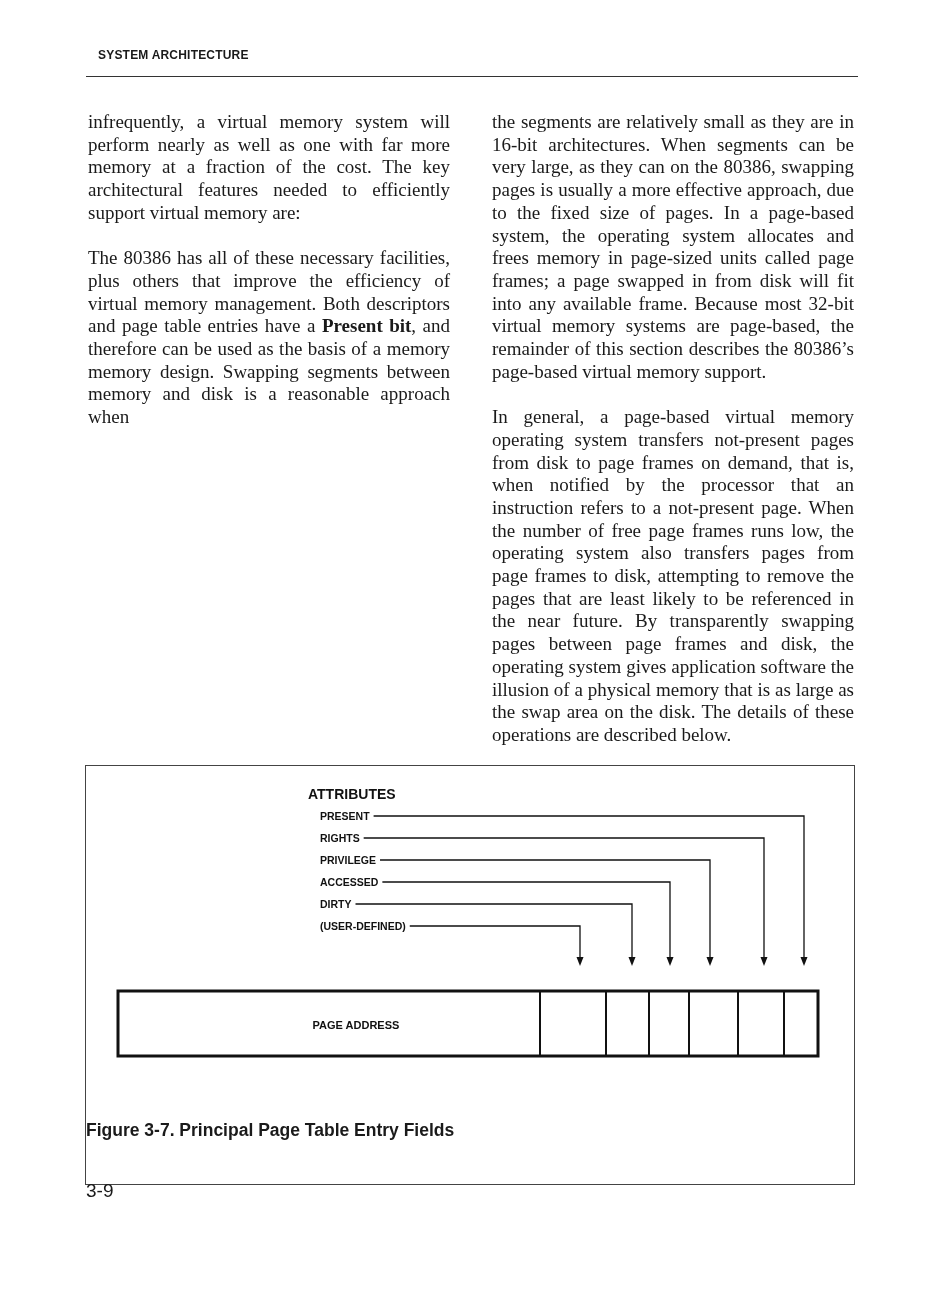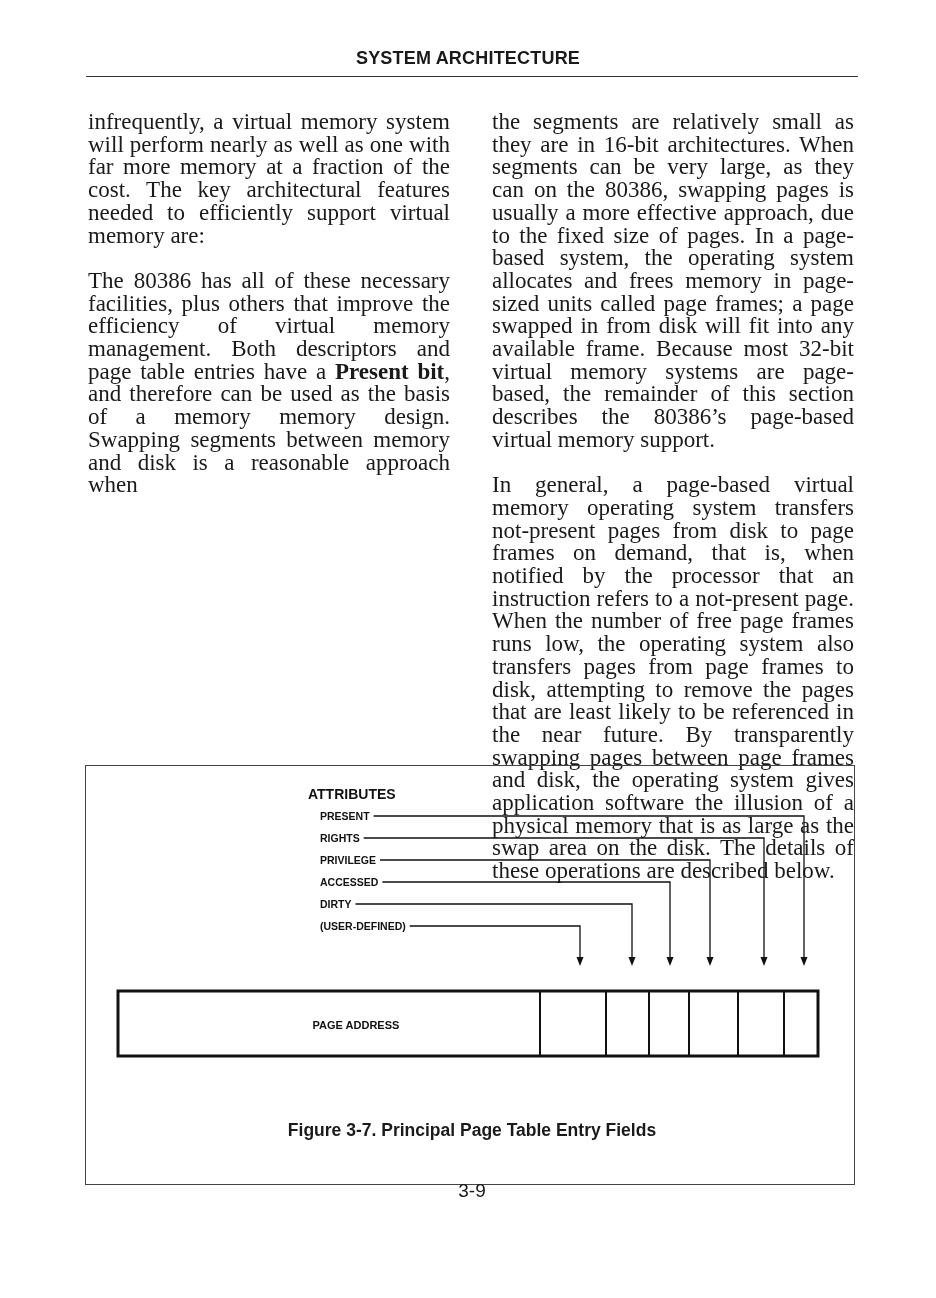--- a/index.html
+++ b/index.html
@@ -1,33 +1,33 @@
 <!DOCTYPE html>
 <html><head>
 <meta charset="utf-8">
 <style>
   html, body { margin:0; padding:0; background:#fff; }
   body { width:936px; height:1298px; position:relative; overflow:hidden; color:#1a1a1a; }
-  .header { position:absolute; left:82px; top:48px; width:772px; text-align:center;
-    font-family:"Liberation Sans", sans-serif; font-weight:bold; font-size:18px; letter-spacing:0.2px; }
+  .header { position:absolute; left:98px; top:48px; width:772px; 
+    font-family:"Liberation Sans", sans-serif; font-weight:bold; font-size:12px; letter-spacing:0.2px; }
   .rule { position:absolute; left:86px; top:76px; width:772px; height:0; border-top:1.5px solid #333; }
   .col { position:absolute; top:111px; width:362px; font-family:"Liberation Serif", serif;
-    font-size:23px; line-height:22.7px; text-align:justify; }
+    font-size:19px; line-height:22.7px; text-align:justify; }
   .col p { margin:0; }
   .col-left { left:88px; }
   .col-right { left:492px; }
   .bullet { position:relative; padding-left:17px; margin-top:22.7px !important; }
   .bullet .dot { position:absolute; left:-1px; top:6px; width:6px; height:6px; border:1.6px solid #222; border-radius:50%; }
   .gap { margin-top:22.7px !important; }
   .figure { position:absolute; left:85px; top:765px; width:770px; height:420px; border:1px solid #444; box-sizing:border-box; }
   .fig-svg { position:absolute; left:0; top:0; }
   .fig-text { font-family:"Liberation Sans", sans-serif; font-weight:bold; fill:#111; }
-  .caption { position:absolute; left:86px; top:1120px; width:772px; text-align:center;
+  .caption { position:absolute; left:86px; top:1120px; width:772px; 
     font-family:"Liberation Sans", sans-serif; font-weight:bold; font-size:17.5px; }
-  .pagenum { position:absolute; left:86px; top:1180px; width:772px; text-align:center;
+  .pagenum { position:absolute; left:86px; top:1180px; width:772px; 
     font-family:"Liberation Sans", sans-serif; font-size:19px; }
   b.bold { font-weight:bold; }
 </style>
 </head>
 <body>
 
 <div class="header">SYSTEM ARCHITECTURE</div>
 <div class="rule"></div>
 
 <div class="col col-left">

